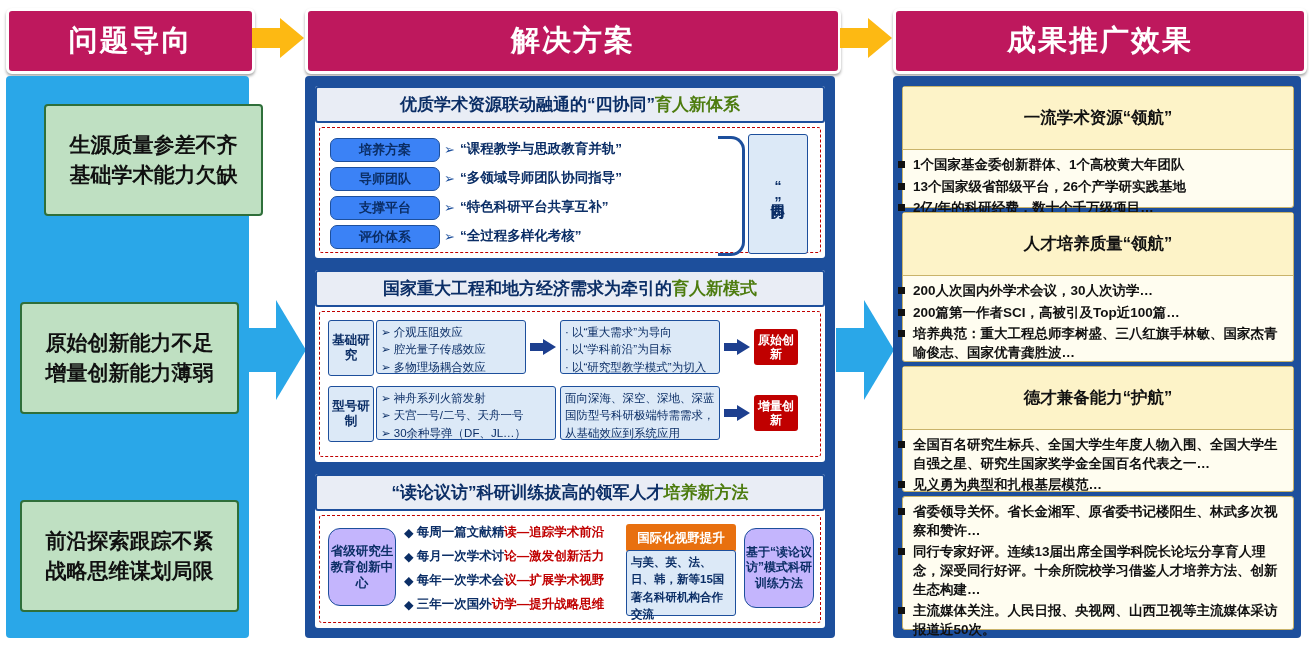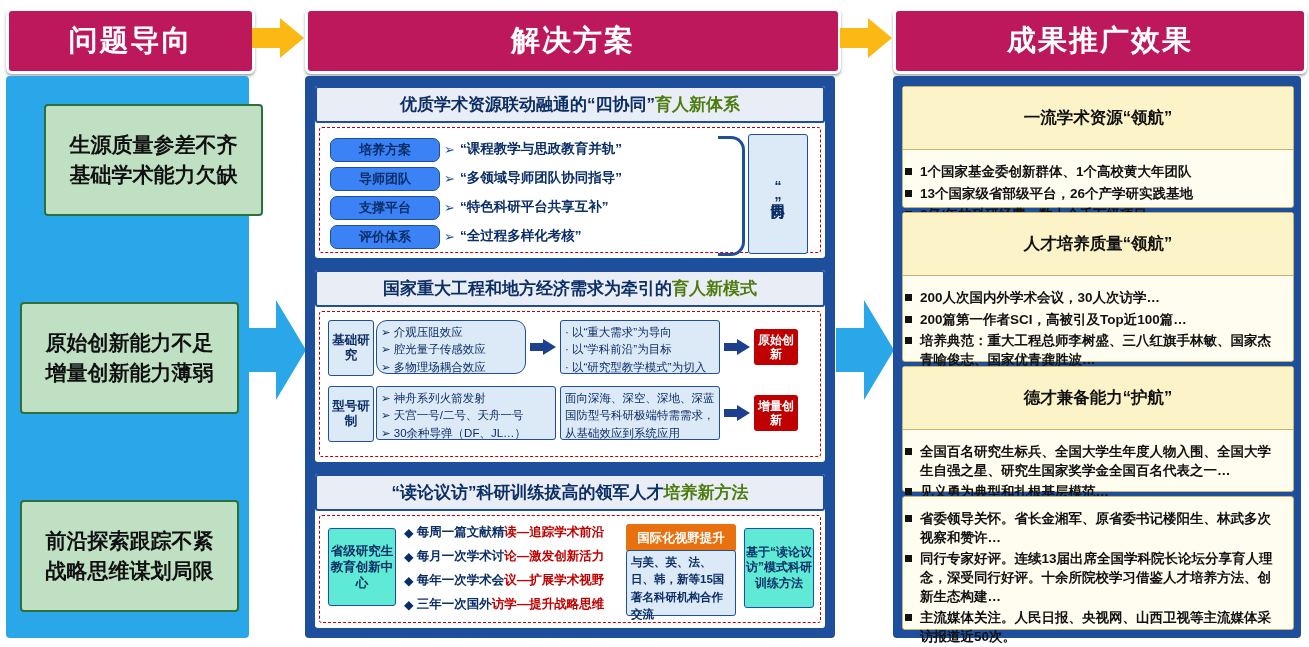--- a/index.html
+++ b/index.html
@@ -120,21 +120,21 @@
   .midarrow .hd{position:absolute;left:13px;top:0;width:0;height:0;
      border-top:8px solid transparent;border-bottom:8px solid transparent;border-left:13px solid #1d3f8f;}
   .resbox{
     position:absolute;width:44px;height:36px;
     background:#c00000;border-radius:3px;color:#fff;font-weight:bold;font-size:12px;
     display:flex;align-items:center;justify-content:center;text-align:center;line-height:1.2;
   }
 
   
   .cbox{
-    position:absolute;background:#5eead4;border:1px solid #1d4f9c;border-radius:3px;
+    position:absolute;background:#c4b5fd;border:1px solid #1d4f9c;border-radius:12px;
     color:#0b2e66;font-weight:bold;display:flex;align-items:center;justify-content:center;
     text-align:center;line-height:1.3;
   }
   .s3line{position:absolute;font-size:12.5px;color:#0b2e66;font-weight:bold;display:flex;align-items:center;}
   .s3line .r{color:#c00000;}
   .orangebar{
     position:absolute;background:#e8700f;border-radius:3px;color:#fff;font-weight:bold;
     font-size:12.5px;display:flex;align-items:center;justify-content:center;
   }
 
@@ -145,21 +145,21 @@
   }
   .rcard{position:absolute;left:9px;width:390px;background:#fffdf0;border:1px solid #c9b36a;border-radius:3px;}
   #rc1{top:10px;height:120px;}
   #rc2{top:136px;height:148px;}
   #rc3{top:290px;height:124px;}
   #rc4{top:420px;height:132px;}
   .rc-title{
     background:#fdf3c8;border-bottom:1px solid #c9b36a;
     text-align:center;font-weight:bold;font-size:16.5px;color:#111;padding:20px 0;
   }
-  .rc-list{margin:7px;padding:6px 8px 0 10px;list-style:none;}
+  .rc-list{margin:0;padding:6px 8px 0 10px;list-style:none;}
   .rc-list li{
     position:relative;font-size:13.5px;font-weight:bold;color:#111;
     line-height:1.38;margin-bottom:3px;
   }
   .rc-list li:before{
     content:"";position:absolute;left:-15px;top:5px;width:7px;height:7px;background:#111;
   }
 </style>
 </head>
 <body>
@@ -227,21 +227,21 @@
       </div>
     </div>
 
     <div class="sec" id="sec2">
       <div class="sec-title">
         <span>国家重大工程和地方经济需求为牵引的</span><span class="red">育人新模式</span>
       </div>
       <div class="sec-body">
 
         <div class="tagbox" style="left:8px;top:8px;height:54px;">基础研究</div>
-        <div class="listbox" style="left:56px;top:8px;width:150px;height:54px;white-space:pre-line;border-radius:11px;">➢ 介观压阻效应
+        <div class="listbox" style="left:56px;top:8px;width:150px;height:54px;white-space:pre-line;">➢ 介观压阻效应
 ➢ 腔光量子传感效应
 ➢ 多物理场耦合效应</div>
         <div class="midarrow" style="left:210px;top:27px;">
             <div class="sh"></div>
             <div class="hd"></div>
           </div>
         <div class="listbox" style="left:240px;top:8px;width:160px;height:54px;white-space:pre-line;">· 以“重大需求”为导向
 · 以“学科前沿”为目标
 · 以“研究型教学模式”为切入</div>
         <div class="midarrow" style="left:404px;top:27px;">

